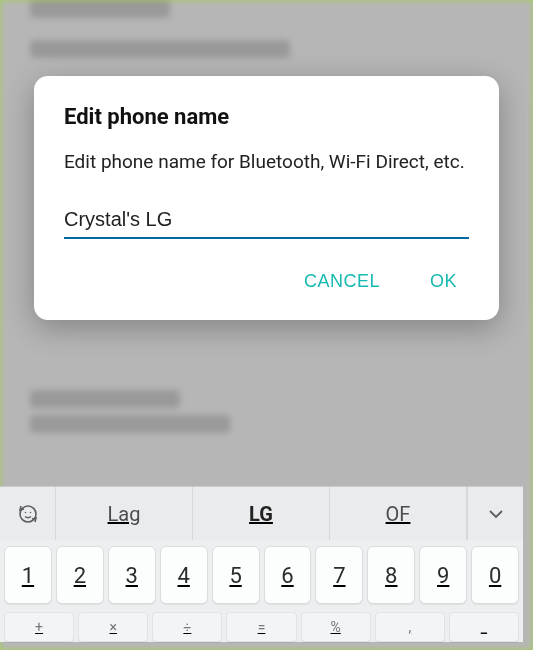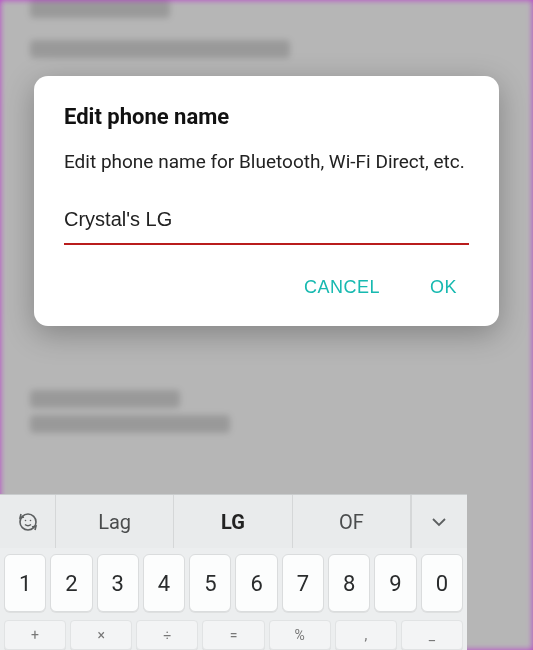--- a/index.html
+++ b/index.html
@@ -1,21 +1,21 @@
 <!DOCTYPE html>
 <html><head>
 <meta charset="utf-8">
 <style>
   * { box-sizing: border-box; margin: 0; padding: 0; }
   html, body { width: 533px; height: 650px; overflow: hidden; font-family: -apple-system, Roboto, "Segoe UI", Arial, sans-serif; }
   .screen {
     position: relative;
     width: 533px;
     height: 650px;
-    background: #d946ef;
+    background: #bef264;
   }
   .bg-blur {
     position: absolute;
     inset: 0;
     filter: blur(3px);
     background: #d6d6d6;
   }
   .bg-blur .row {
     position: absolute;
     left: 30px;
@@ -44,22 +44,22 @@
     color: #111;
     margin-bottom: 20px;
   }
   .dialog-desc {
     font-size: 19px;
     color: #222;
     line-height: 1.32;
     margin-bottom: 32px;
   }
   .text-input-wrap {
-    border-bottom: 2px solid #b91c1c;
-    padding-bottom: 10px;
+    border-bottom: 2px solid #0369a1;
+    padding-bottom: 4px;
     margin-bottom: 26px;
     position: relative;
   }
   .text-input {
     width: 100%;
     border: none;
     outline: none;
     font-size: 20px;
     color: #222;
     background: transparent;
@@ -78,23 +78,24 @@
     font-weight: 400;
     color: #17b9b0;
     letter-spacing: 0.5px;
     cursor: pointer;
     padding: 6px 4px;
   }
   
   .keyboard {
     position: absolute;
     left: 0;
-    bottom: 0;
-    width: 467px;
+    bottom: 8px;
+    width: 523px;
     background: #eceeef;
+    text-decoration: underline;
   }
   .suggestion-bar {
     display: flex;
     align-items: stretch;
     height: 54px;
     border-top: 1px solid #c9cccd;
     background: #e9ebec;
   }
   .sugg-icon, .sugg-collapse {
     width: 56px;

